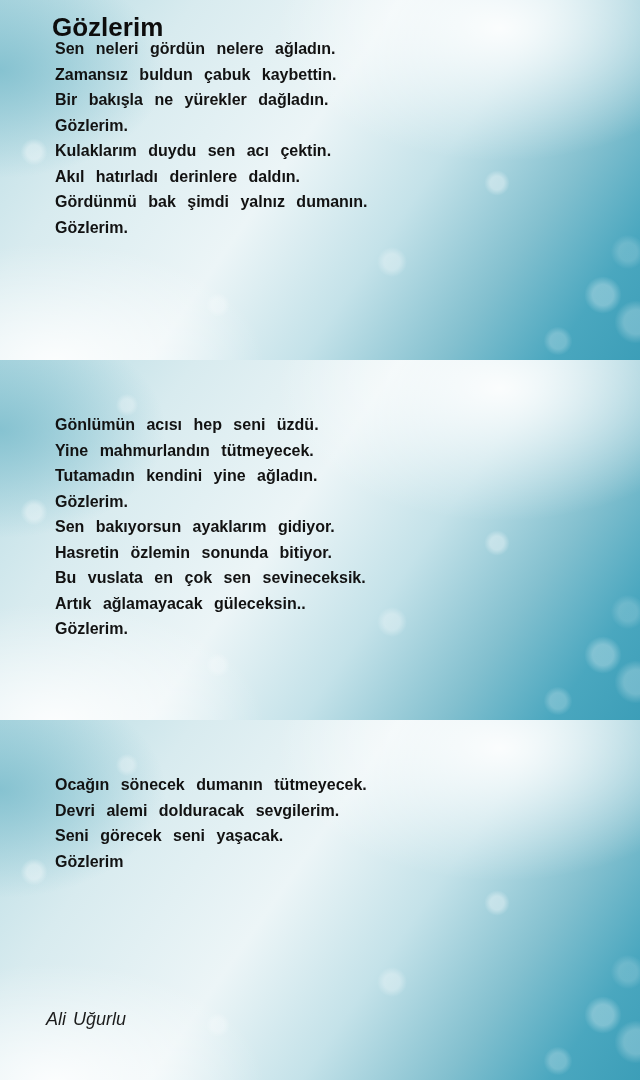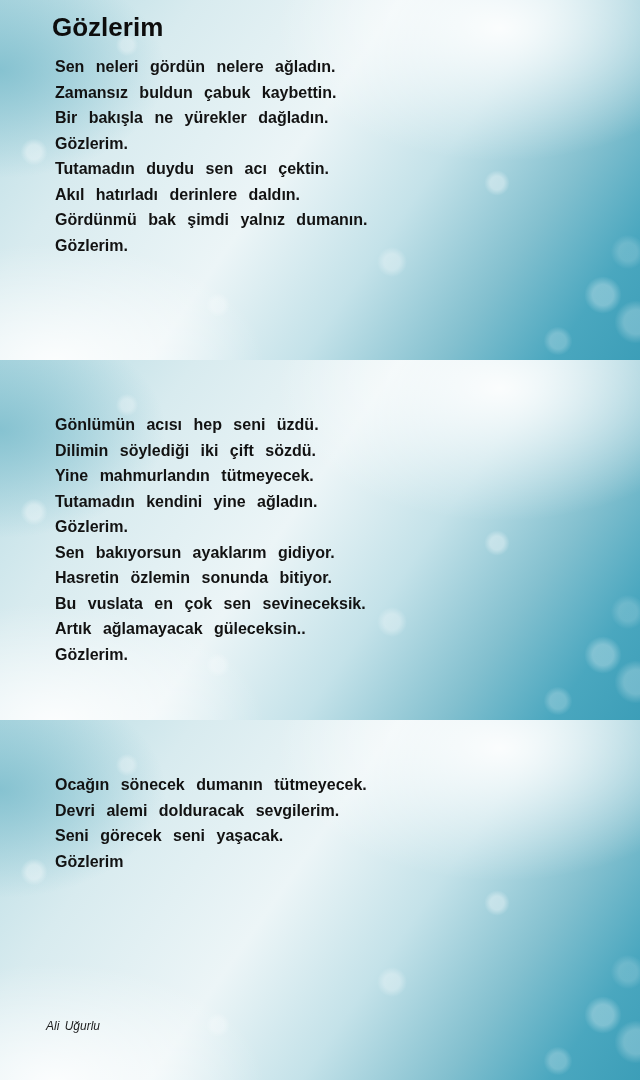--- a/index.html
+++ b/index.html
@@ -30,56 +30,55 @@
       radial-gradient(ellipse 230px 150px at 0px 70px, rgba(120,187,203,.80), rgba(120,187,203,0) 72%),
       
       linear-gradient(125deg,#b5dbe3 0%,#d8ebef 22%,#ecf5f7 45%,#c4e2e9 62%,#83c0cf 78%,#4aa7bf 90%,#3c9eb8 100%);
   }
   .poem-title{
     position:absolute;left:52px;top:12px;margin:0;
     font-size:26px;font-weight:bold;line-height:30px;color:#0d0d0d;
     letter-spacing:0px;
   }
   .stanza{position:absolute;left:55px;}
-  .panel-1 .stanza{top:54px;}
+  .panel-1 .stanza{top:36px;}
   .panel-2 .stanza{top:52px;}
   .panel-3 .stanza{top:52px;}
   .poem-line{
     font-size:16px;font-weight:bold;line-height:25.5px;color:#121212;
     word-spacing:7px;white-space:nowrap;
   }
   .author{
-    position:absolute;left:46px;top:295px;
-    font-size:12px;font-style:italic;line-height:22px;color:#1c1c1c;
+    position:absolute;left:46px;top:288px;
+    font-size:18px;font-style:italic;line-height:22px;color:#1c1c1c;
     word-spacing:2px;
   }
 </style>
 </head>
 <body>
 
 <div class="page">
 
   <section class="panel panel-1">
     <h1 class="poem-title">Gözlerim</h1>
     <div class="stanza">
         <div class="poem-line">Sen neleri gördün nelere ağladın.</div>
         <div class="poem-line">Zamansız buldun çabuk kaybettin.</div>
         <div class="poem-line">Bir bakışla ne yürekler dağladın.</div>
         <div class="poem-line">Gözlerim.</div>
-        <div class="poem-line">Tutamadın duydu sen acı çektin.</div>
+        <div class="poem-line">Kulaklarım duydu sen acı çektin.</div>
         <div class="poem-line">Akıl hatırladı derinlere daldın.</div>
         <div class="poem-line">Gördünmü bak şimdi yalnız dumanın.</div>
         <div class="poem-line">Gözlerim.</div>
       </div>
   </section>
 
   <section class="panel panel-2">
     <div class="stanza">
         <div class="poem-line">Gönlümün acısı hep seni üzdü.</div>
-        <div class="poem-line">Dilimin söylediği iki çift sözdü.</div>
         <div class="poem-line">Yine mahmurlandın tütmeyecek.</div>
         <div class="poem-line">Tutamadın kendini yine ağladın.</div>
         <div class="poem-line">Gözlerim.</div>
         <div class="poem-line">Sen bakıyorsun ayaklarım gidiyor.</div>
         <div class="poem-line">Hasretin özlemin sonunda bitiyor.</div>
         <div class="poem-line">Bu vuslata en çok sen sevineceksik.</div>
         <div class="poem-line">Artık ağlamayacak güleceksin..</div>
         <div class="poem-line">Gözlerim.</div>
       </div>
   </section>

